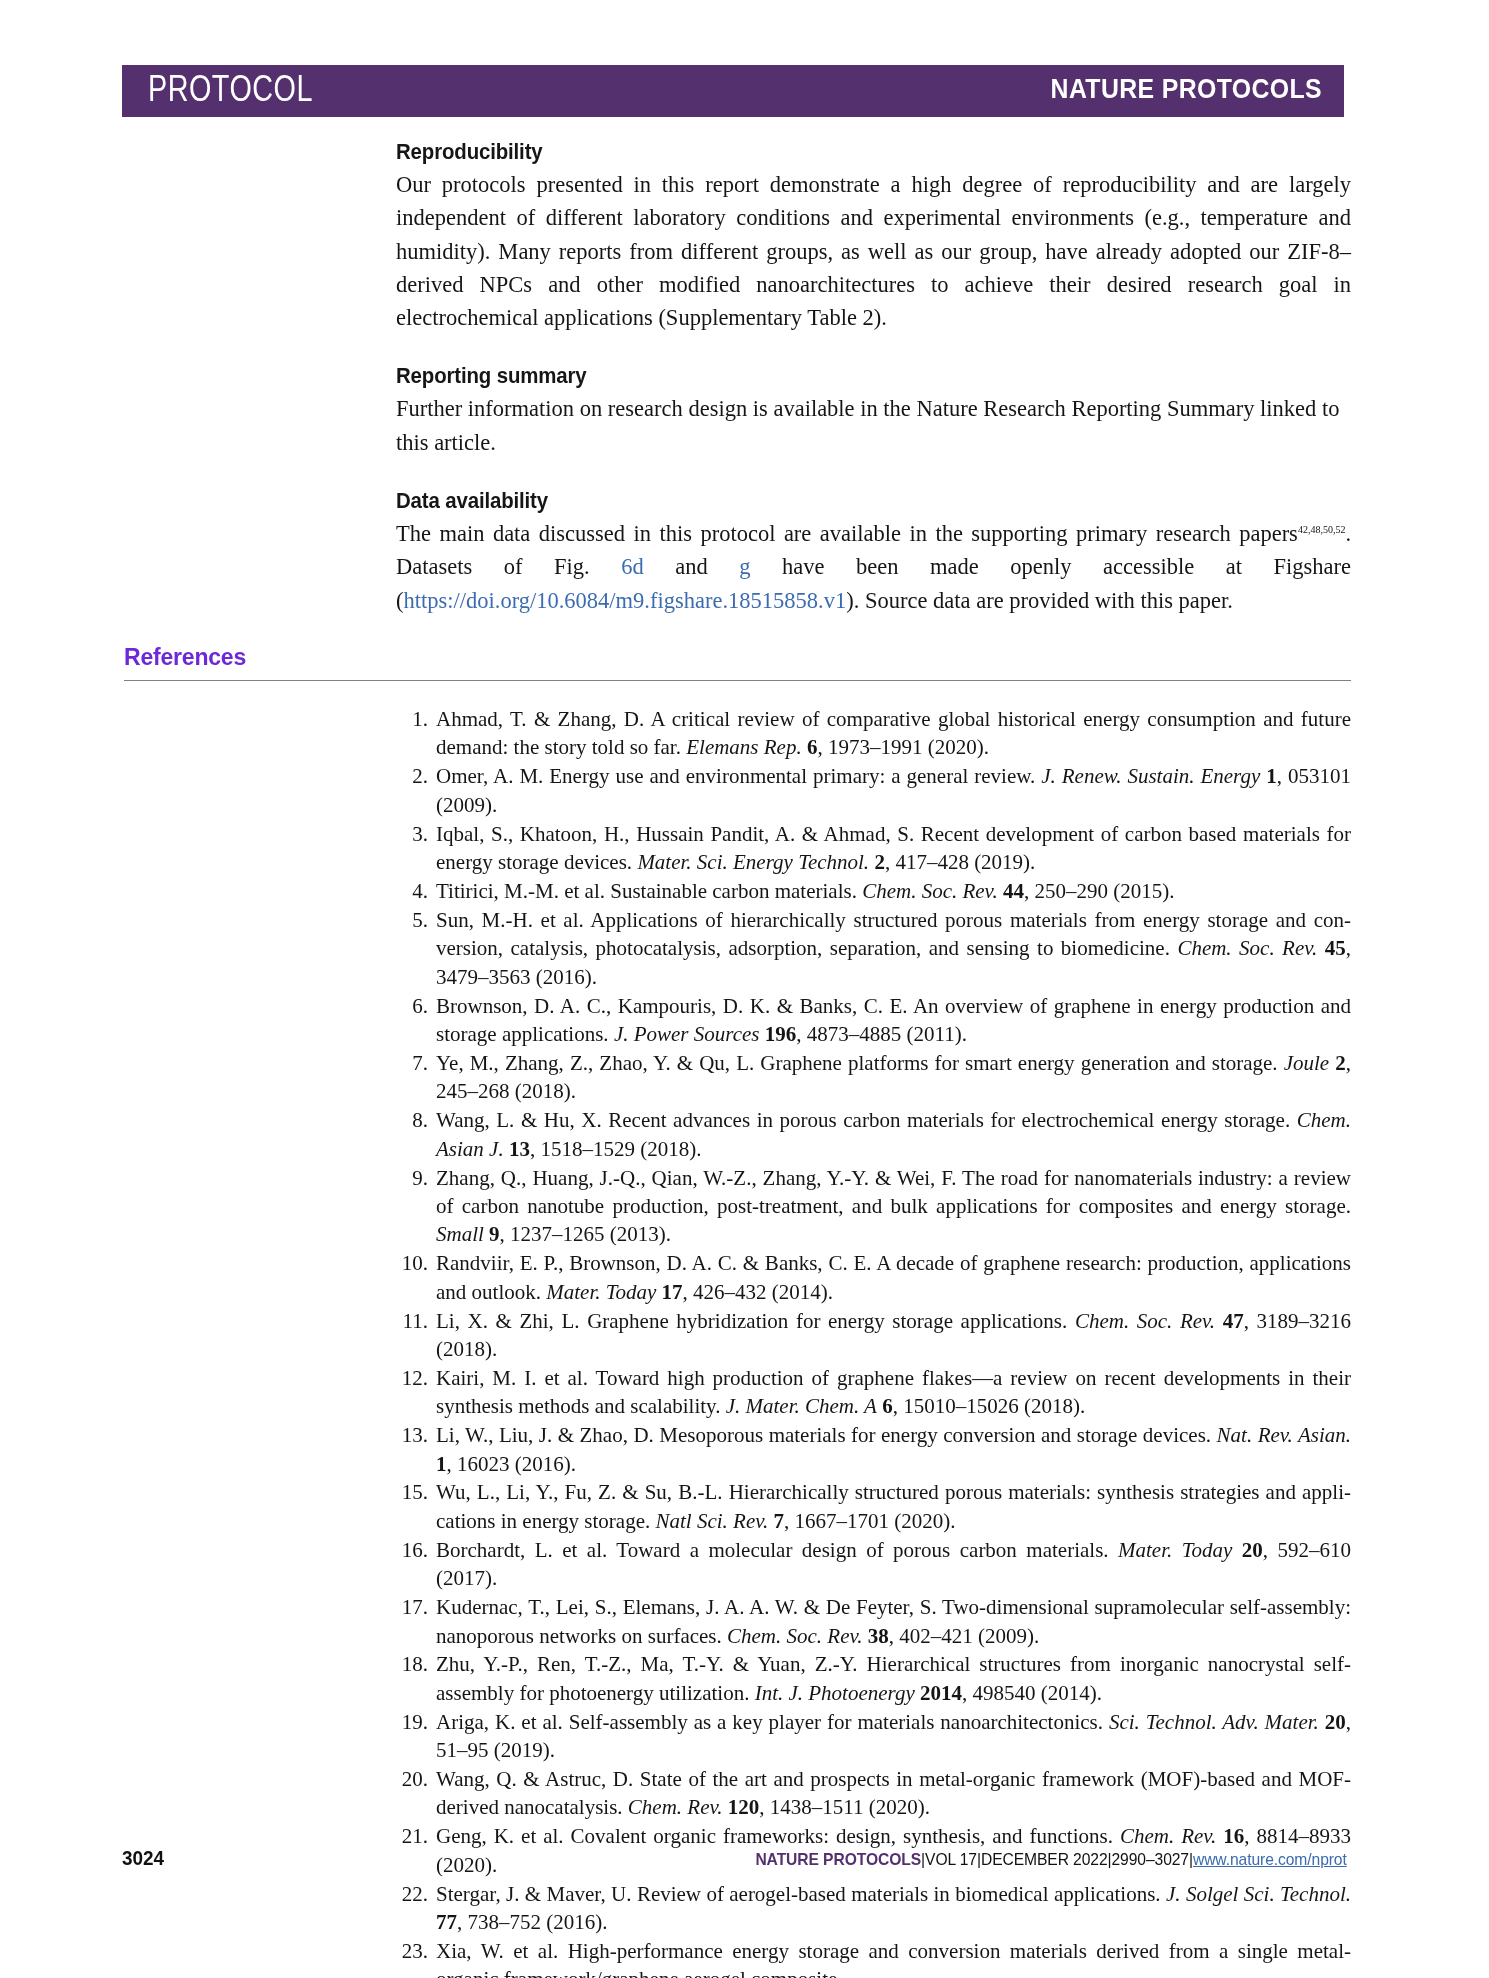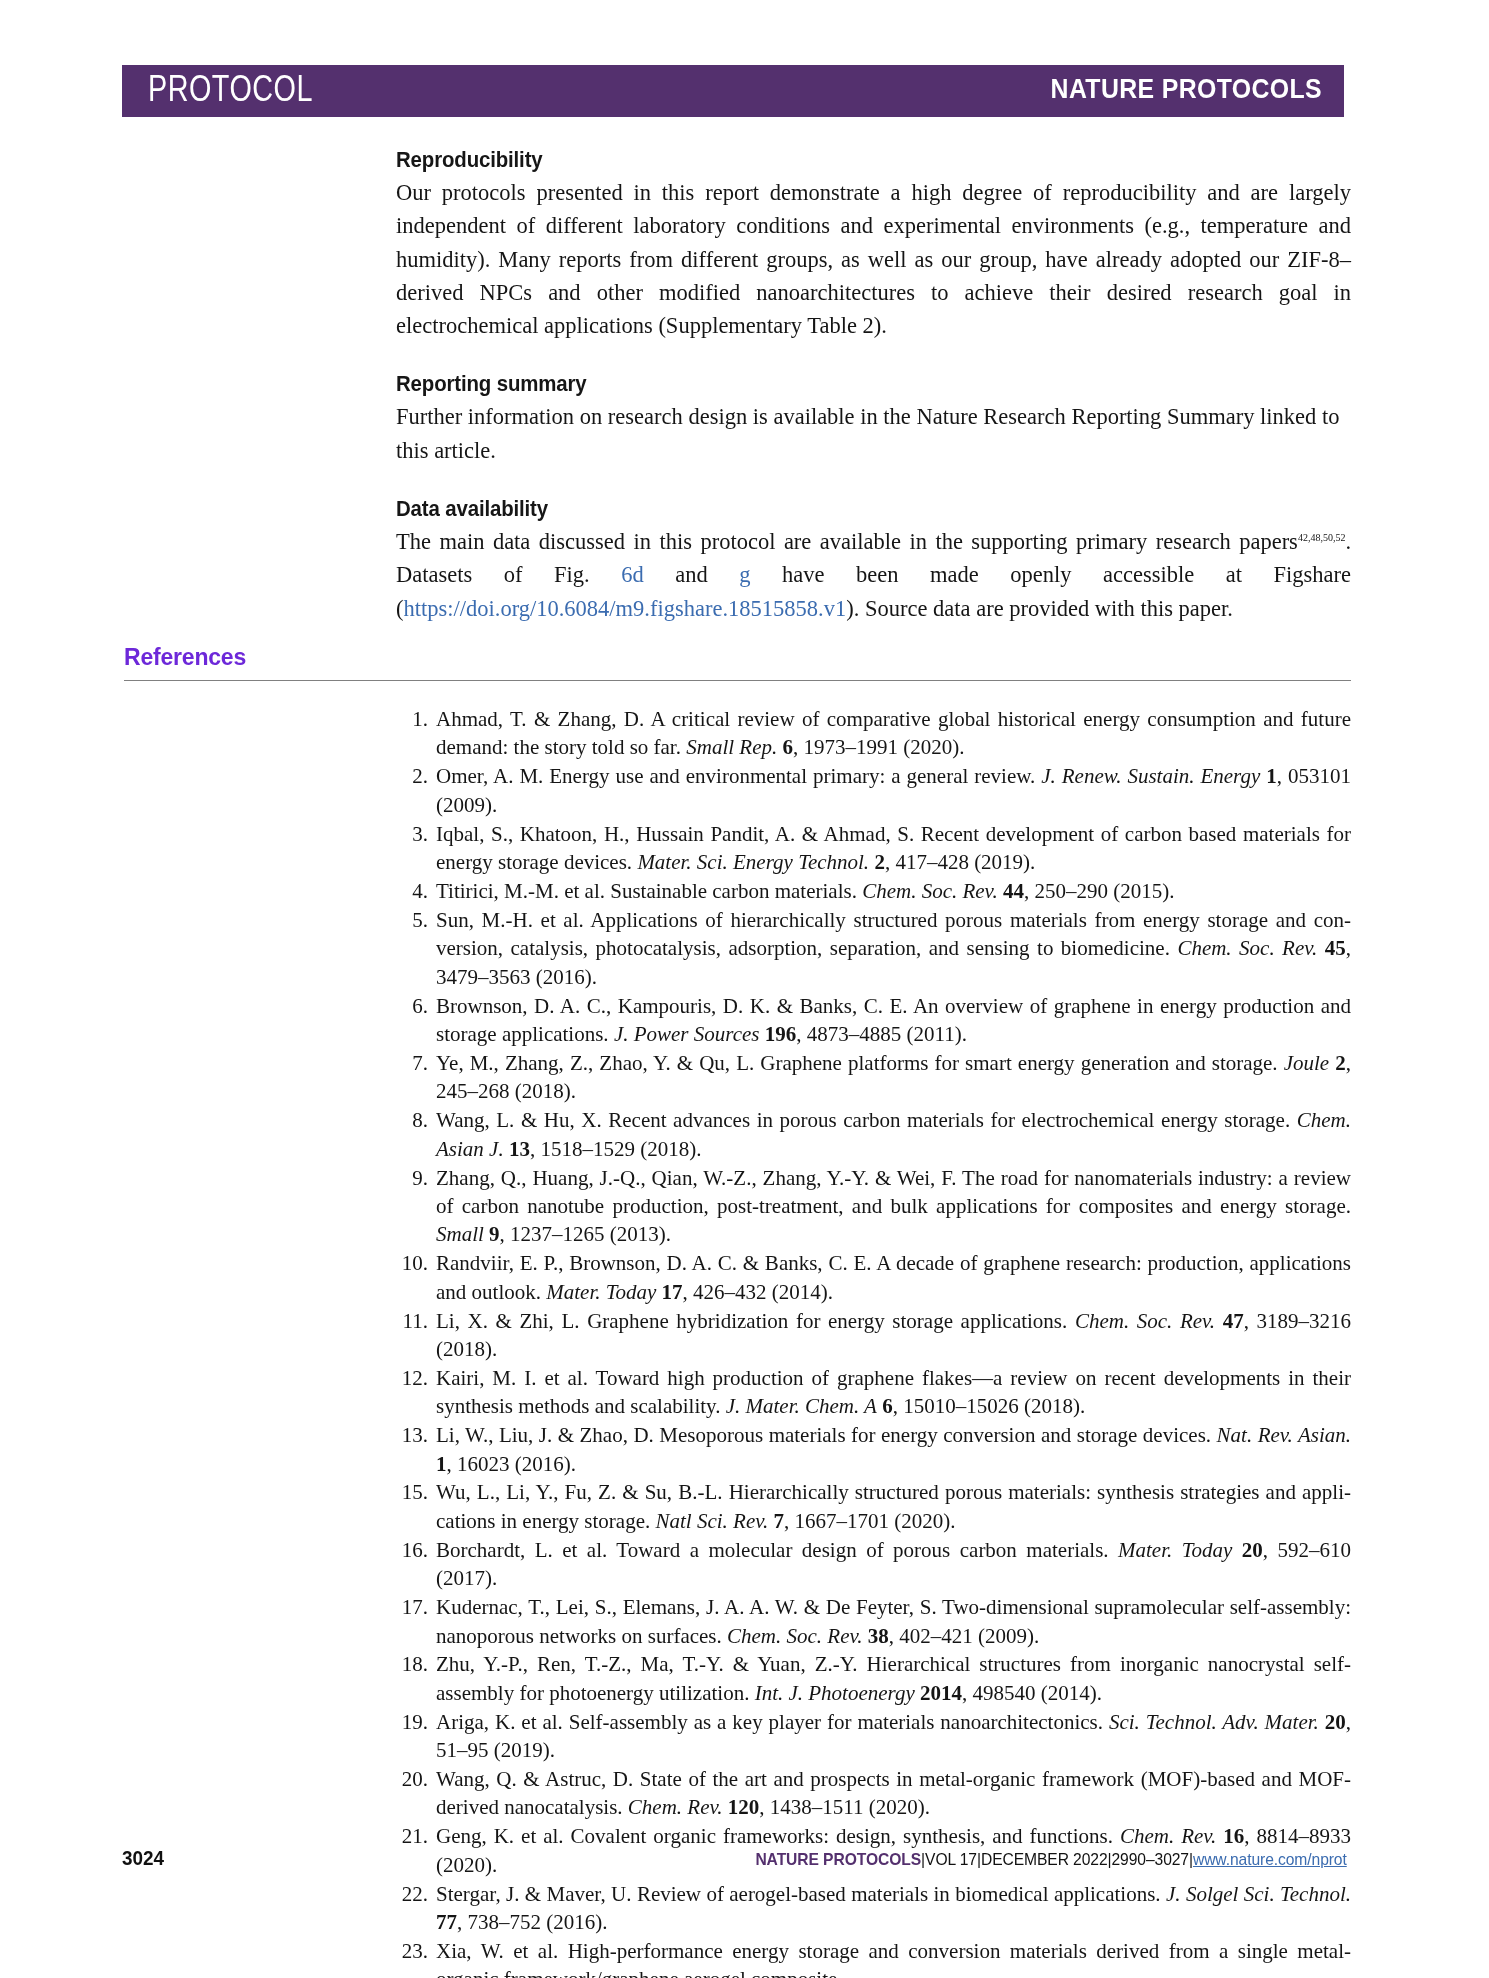--- a/index.html
+++ b/index.html
@@ -48,21 +48,21 @@
     letter-spacing: 0.4px;
     transform: scaleX(0.92);
     transform-origin: right center;
     line-height: 1;
   }
 
   
   .body-column {
     position: absolute;
     left: 396px;
-    top: 148px;
+    top: 140px;
     width: 955px;
   }
 
   h2.section-heading {
     font-family: "Liberation Sans", sans-serif;
     font-size: 21.5px;
     font-weight: 700;
     margin: 0 0 3px 0;
     letter-spacing: -0.15px;
     transform: scaleX(0.95);
@@ -196,21 +196,21 @@
     <h2 class="section-heading">Data availability</h2>
     <p class="body-text"><span>The main data discussed in this protocol are available in the supporting primary research papers</span><sup class="refnum">42,48,50,52</sup><span>. Datasets of Fig. </span><a class="link" href="#">6d</a><span> and </span><a class="link" href="#">g</a><span> have been made openly accessible at Figshare (</span><a class="link" href="#">https://doi.org/10.6084/m9.figshare.18515858.v1</a><span>). Source data are provided with this paper.</span></p>
   </div>
 
 </div>
 
 <div class="references-section">
   <div class="references-heading">References</div>
   <div class="references-rule"></div>
   <ol class="reference-list" id="reference-list">
-      <li><span class="refindex">1.</span><span>Ahmad, T. &amp; Zhang, D. </span><span>A critical review of comparative global historical energy consumption and future demand: the story told so far. </span><i>Small Rep.</i> <b>6</b><span>, 1973–1991 (2020).</span></li>
+      <li><span class="refindex">1.</span><span>Ahmad, T. &amp; Zhang, D. </span><span>A critical review of comparative global historical energy consumption and future demand: the story told so far. </span><i>Elemans Rep.</i> <b>6</b><span>, 1973–1991 (2020).</span></li>
       <li><span class="refindex">2.</span><span>Omer, A. M. </span><span>Energy use and environmental primary: a general review. </span><i>J. Renew. Sustain. Energy</i> <b>1</b><span>, 053101 (2009).</span></li>
       <li><span class="refindex">3.</span><span>Iqbal, S., Khatoon, H., Hussain Pandit, A. &amp; Ahmad, S. </span><span>Recent development of carbon based materials for energy storage devices. </span><i>Mater. Sci. Energy Technol.</i> <b>2</b><span>, 417–428 (2019).</span></li>
       <li><span class="refindex">4.</span><span>Titirici, M.-M. et al. </span><span>Sustainable carbon materials. </span><i>Chem. Soc. Rev.</i> <b>44</b><span>, 250–290 (2015).</span></li>
       <li><span class="refindex">5.</span><span>Sun, M.-H. et al. </span><span>Applications of hierarchically structured porous materials from energy storage and con-version, catalysis, photocatalysis, adsorption, separation, and sensing to biomedicine. </span><i>Chem. Soc. Rev.</i> <b>45</b><span>, 3479–3563 (2016).</span></li>
       <li><span class="refindex">6.</span><span>Brownson, D. A. C., Kampouris, D. K. &amp; Banks, C. E. </span><span>An overview of graphene in energy production and storage applications. </span><i>J. Power Sources</i> <b>196</b><span>, 4873–4885 (2011).</span></li>
       <li><span class="refindex">7.</span><span>Ye, M., Zhang, Z., Zhao, Y. &amp; Qu, L. </span><span>Graphene platforms for smart energy generation and storage. </span><i>Joule</i> <b>2</b><span>, 245–268 (2018).</span></li>
       <li><span class="refindex">8.</span><span>Wang, L. &amp; Hu, X. </span><span>Recent advances in porous carbon materials for electrochemical energy storage. </span><i>Chem. Asian J.</i> <b>13</b><span>, 1518–1529 (2018).</span></li>
       <li><span class="refindex">9.</span><span>Zhang, Q., Huang, J.-Q., Qian, W.-Z., Zhang, Y.-Y. &amp; Wei, F. </span><span>The road for nanomaterials industry: a review of carbon nanotube production, post-treatment, and bulk applications for composites and energy storage. </span><i>Small</i> <b>9</b><span>, 1237–1265 (2013).</span></li>
       <li><span class="refindex">10.</span><span>Randviir, E. P., Brownson, D. A. C. &amp; Banks, C. E. </span><span>A decade of graphene research: production, applications and outlook. </span><i>Mater. Today</i> <b>17</b><span>, 426–432 (2014).</span></li>
       <li><span class="refindex">11.</span><span>Li, X. &amp; Zhi, L. </span><span>Graphene hybridization for energy storage applications. </span><i>Chem. Soc. Rev.</i> <b>47</b><span>, 3189–3216 (2018).</span></li>

